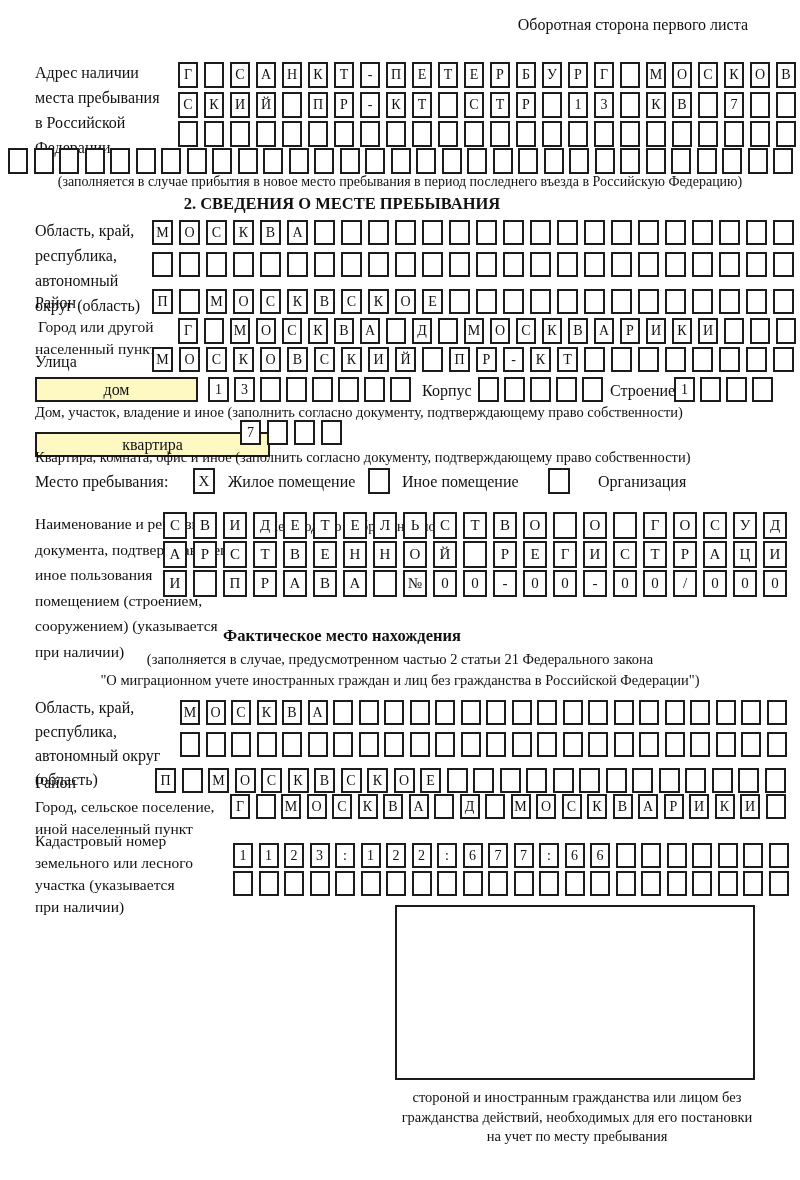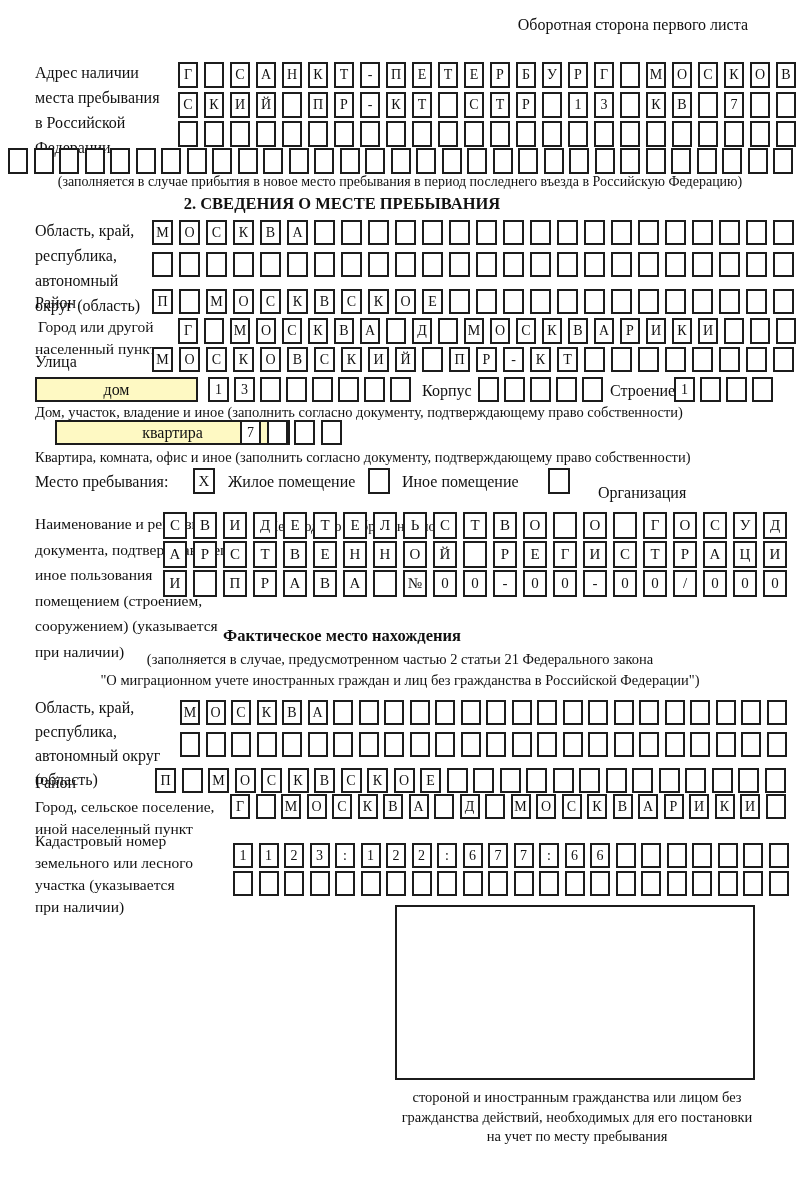--- a/index.html
+++ b/index.html
@@ -328,36 +328,36 @@
     </div>
   <div class="abs label" style="left:610px;top:378px;">Строение</div>
   <div class="cellrow r-h" style="left:674px;top:377px;">
       <span class="cell">1</span>
       <span class="cell"></span>
       <span class="cell"></span>
       <span class="cell"></span>
     </div>
   <div class="abs" style="left:35px;top:404px;font-size:14.5px;">Дом, участок, владение и иное (заполнить согласно документу, подтверждающему право собственности)</div>
 
-  <div class="namedbox" style="left:35px;top:420px;width:235px;margin-left:20px;">квартира</div>
+  <div class="namedbox" style="left:35px;top:432px;width:235px;">квартира</div>
   <div class="cellrow r-b" style="left:240px;top:420px;">
       <span class="cell">7</span>
       <span class="cell"></span>
       <span class="cell"></span>
       <span class="cell"></span>
     </div>
   <div class="abs" style="left:35px;top:449px;font-size:14.5px;">Квартира, комната, офис и иное (заполнить согласно документу, подтверждающему право собственности)</div>
 
   <div class="abs label" style="left:35px;top:469px;">Место пребывания:</div>
   <div class="checkbox" style="left:193px;top:468px;">X</div>
   <div class="abs label" style="left:228px;top:469px;">Жилое помещение</div>
   <div class="checkbox" style="left:368px;top:468px;"></div>
   <div class="abs label" style="left:402px;top:469px;">Иное помещение</div>
   <div class="checkbox" style="left:548px;top:468px;"></div>
-  <div class="abs label" style="left:598px;top:469px;margin-top:11px;">Организация</div>
+  <div class="abs label" style="left:598px;top:469px;">Организация</div>
   <div class="abs" style="left:35px;top:496px;width:640px;text-align:center;font-size:14px;margin-top:23px;">(Необходимо выбрать нужное)</div>
 
   <div class="abs label-sm" style="left:35px;top:511px;line-height:25.5px;">
       <div>Наименование и реквизиты</div>
       <div>документа, подтверждающего</div>
       <div>иное пользования</div>
       <div>помещением (строением,</div>
       <div>сооружением) (указывается</div>
       <div>при наличии)</div>
     </div>

